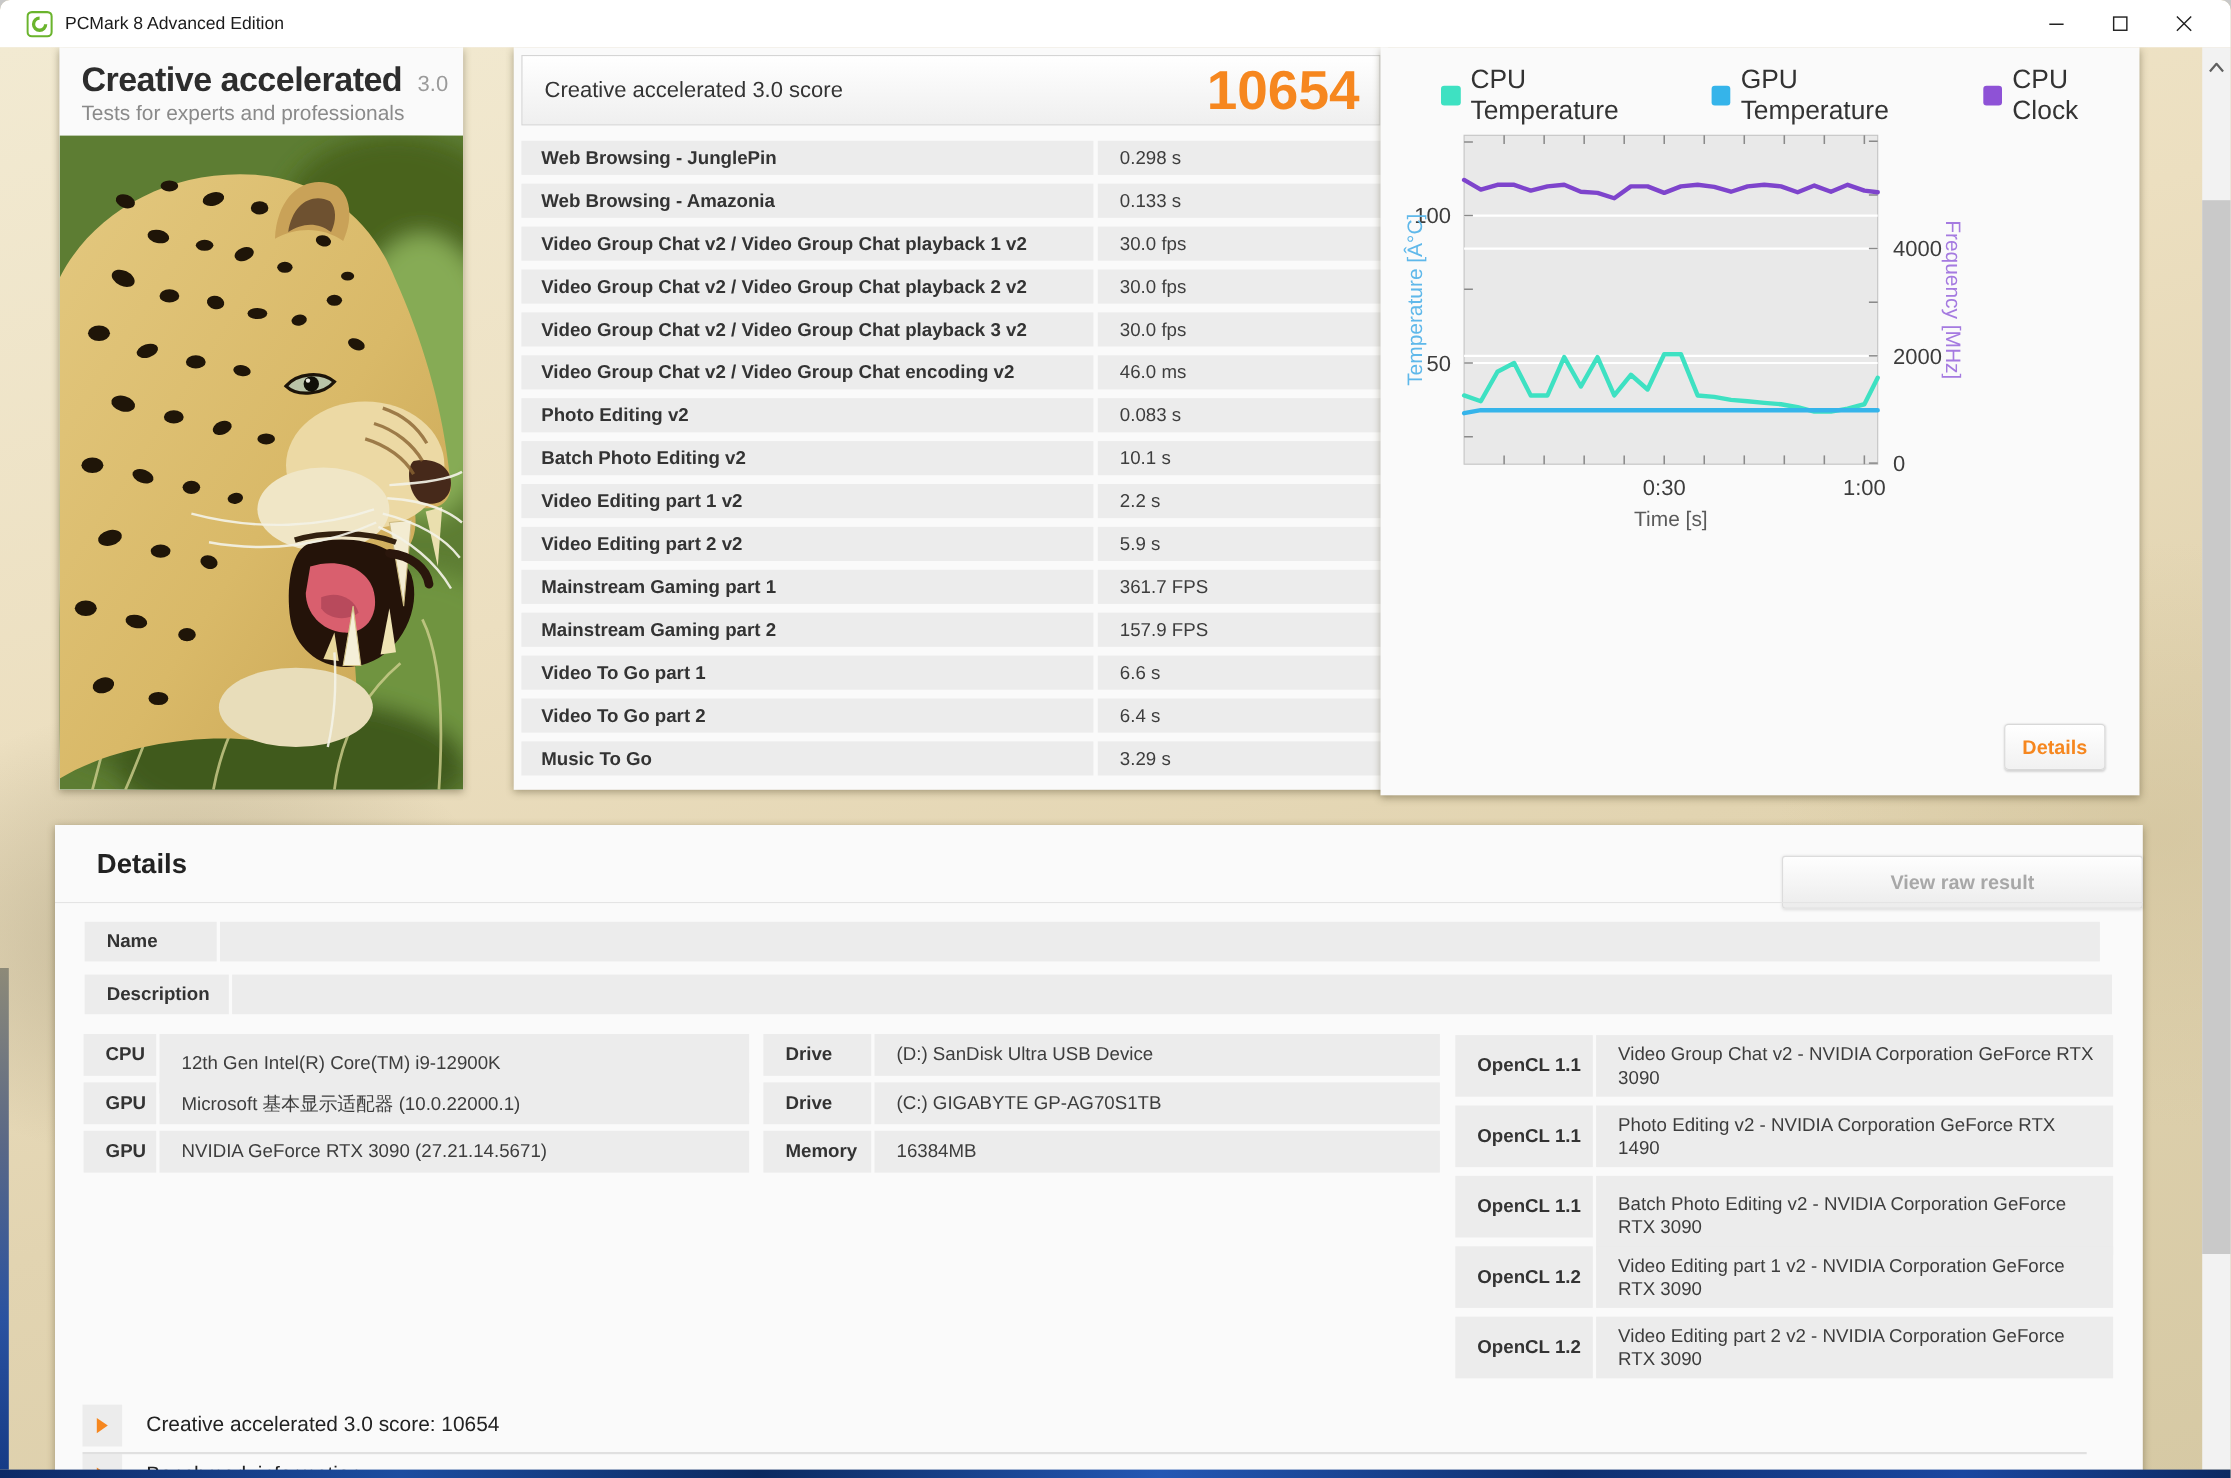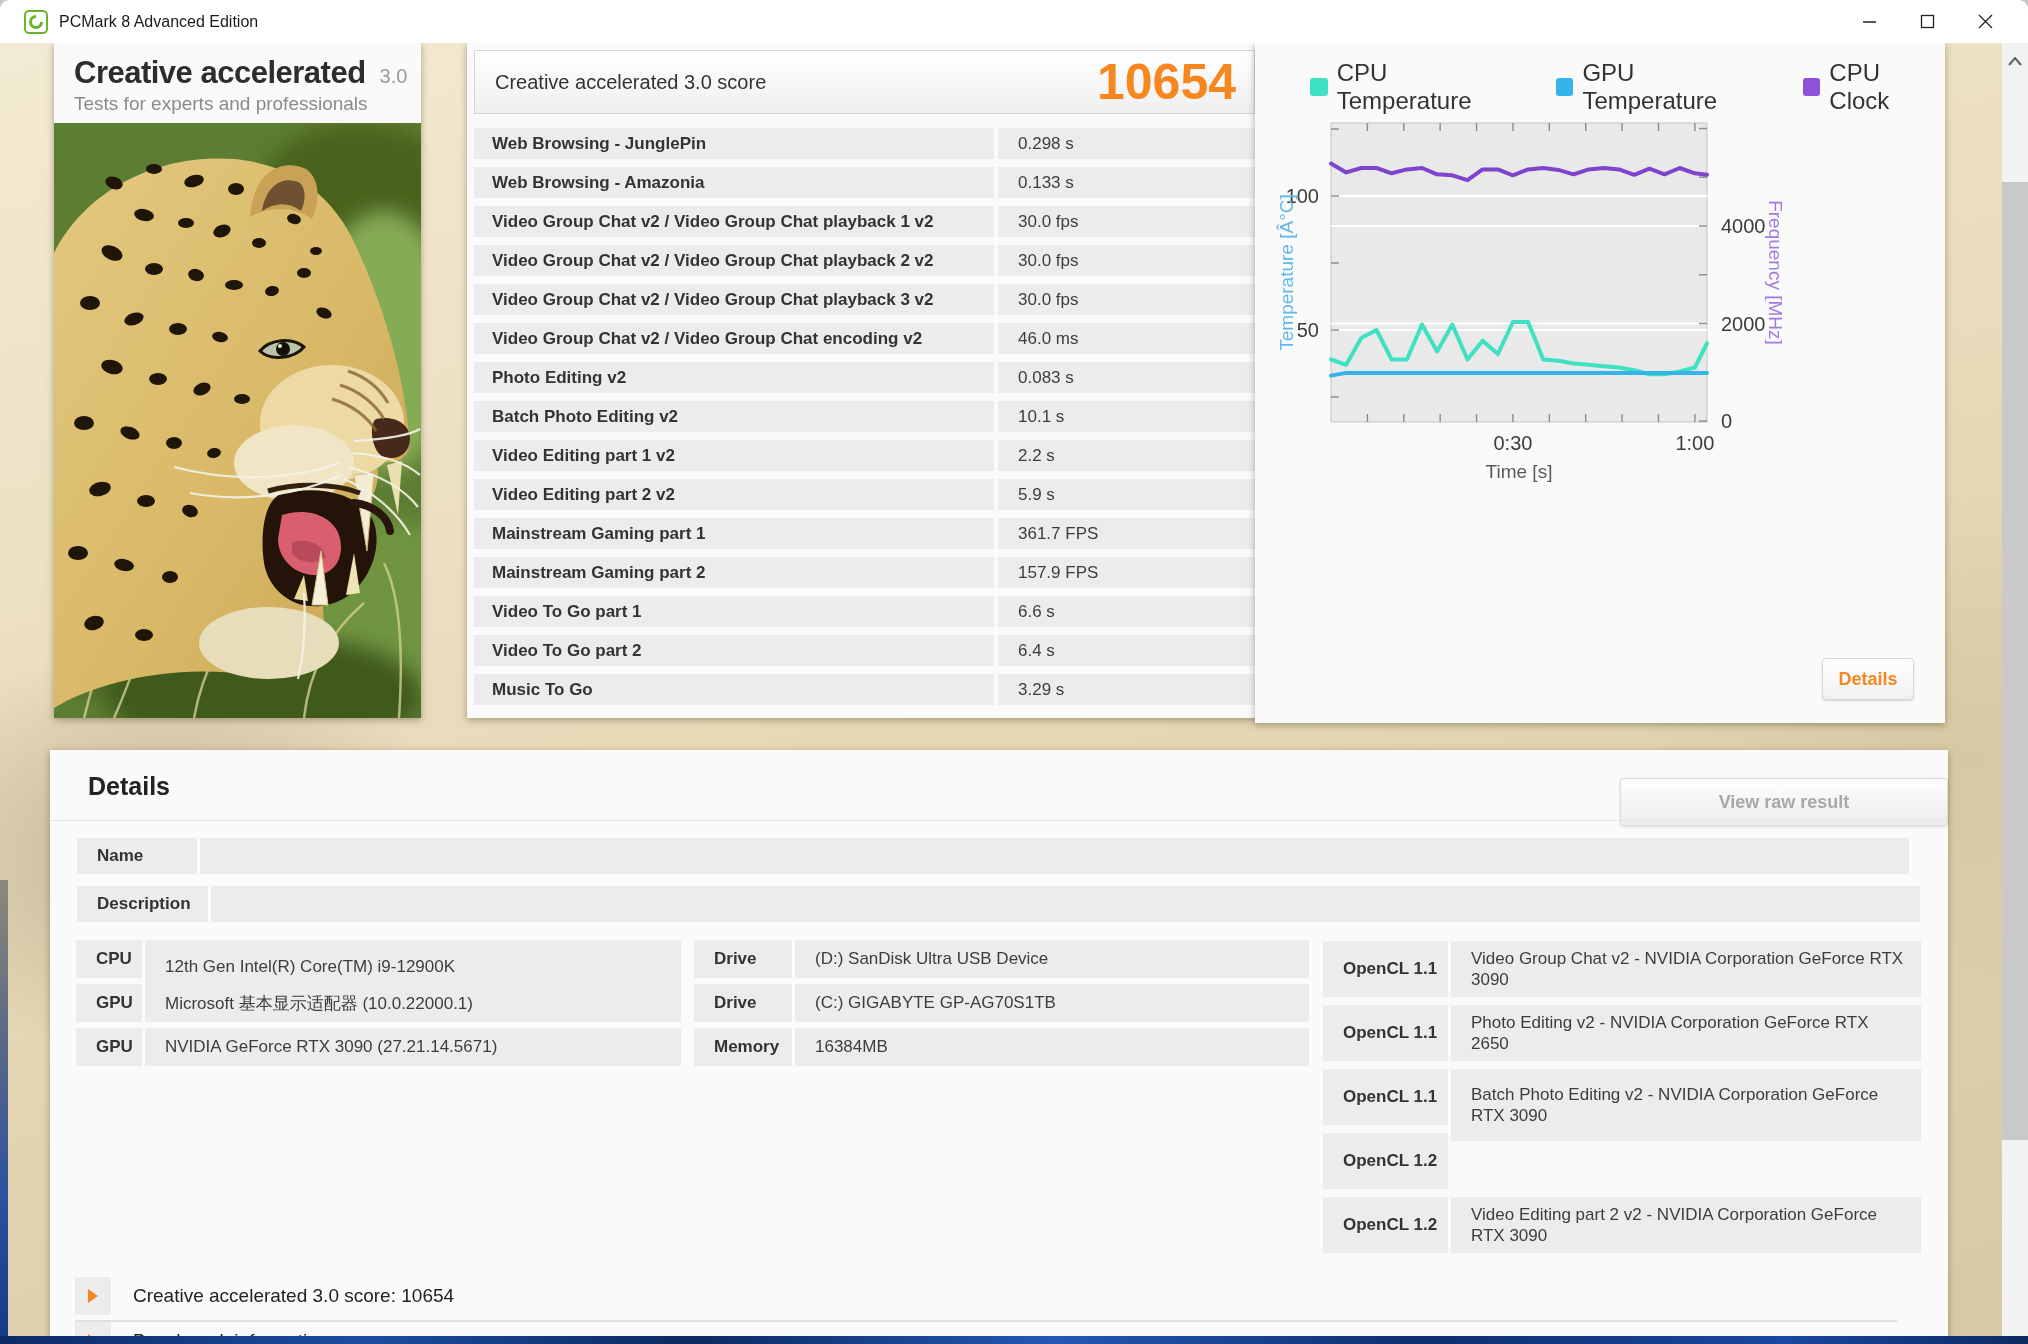--- a/index.html
+++ b/index.html
@@ -432,28 +432,29 @@
         <div class="kv-row" style="left: 644px; top: 278px;">
           <div class="kv-label" style="width: 98px; height: 38px;">Memory</div>
           <div class="kv-value" style="width: 514px; height: 38px; padding-right: 14px;">16384MB</div>
         </div>
         <div class="kv-row" style="left: 1273px; top: 191px;">
           <div class="kv-label" style="width: 125px; height: 56px;">OpenCL 1.1</div>
           <div class="kv-value two-line" style="width: 470px; height: 56px; padding-right: 14px;">Video Group Chat v2 - NVIDIA Corporation GeForce RTX 3090</div>
         </div>
         <div class="kv-row" style="left: 1273px; top: 255px;">
           <div class="kv-label" style="width: 125px; height: 56px;">OpenCL 1.1</div>
-          <div class="kv-value two-line" style="width: 470px; height: 56px; padding-right: 14px;">Photo Editing v2 - NVIDIA Corporation GeForce RTX 2650</div>
+          <div class="kv-value two-line" style="width: 470px; height: 56px; padding-right: 14px;">Photo Editing v2 - NVIDIA Corporation GeForce RTX 1490</div>
         </div>
         <div class="kv-row" style="left: 1273px; top: 319px;">
           <div class="kv-label" style="width: 125px; height: 56px;">OpenCL 1.1</div>
           <div class="kv-value two-line" style="width: 470px; height: 72px; padding-right: 14px;">Batch Photo Editing v2 - NVIDIA Corporation GeForce RTX 3090</div>
         </div>
         <div class="kv-row" style="left: 1273px; top: 383px;">
           <div class="kv-label" style="width: 125px; height: 56px;">OpenCL 1.2</div>
+          <div class="kv-value two-line" style="width: 470px; height: 56px; padding-right: 14px;">Video Editing part 1 v2 - NVIDIA Corporation GeForce RTX 3090</div>
         </div>
         <div class="kv-row" style="left: 1273px; top: 447px;">
           <div class="kv-label" style="width: 125px; height: 56px;">OpenCL 1.2</div>
           <div class="kv-value two-line" style="width: 470px; height: 56px; padding-right: 14px;">Video Editing part 2 v2 - NVIDIA Corporation GeForce RTX 3090</div>
         </div>
       </div>
     <div id="accordion">
         <div class="acc-row" style="top: 527px;">
           <div class="acc-box">
             <div class="acc-arrow"></div>

